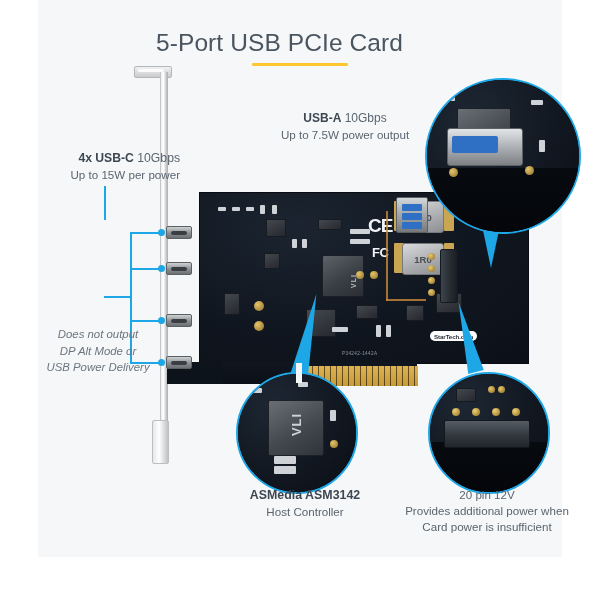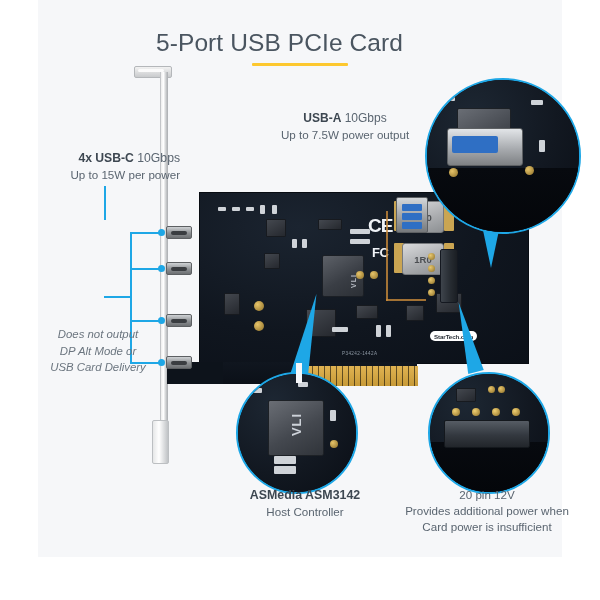--- a/index.html
+++ b/index.html
@@ -354,21 +354,21 @@
 
   <div class="calloutText" id="usba-callout">
     <div class="l1"><span class="b">USB-A</span>
       <span>10Gbps</span></div>
     <div class="l2">Up to 7.5W power output</div>
   </div>
 
   <div class="calloutText" id="note-callout">
     <div>Does not output</div>
     <div>DP Alt Mode or</div>
-    <div>USB Card Delivery</div>
+    <div>USB Power Delivery</div>
   </div>
 
   <div class="ptr-usba"></div>
   <div class="circle" id="circle-usba">
     <div class="zoomPCB"></div>
     <div class="zoomDark"></div>
     <div class="bigChip"></div>
     <div class="bigUsbA"></div>
     <div class="bigUsbA-in"></div>
     <div class="cap-blk" style="left:16px;top:16px;width:12px;height:5px;"></div>

